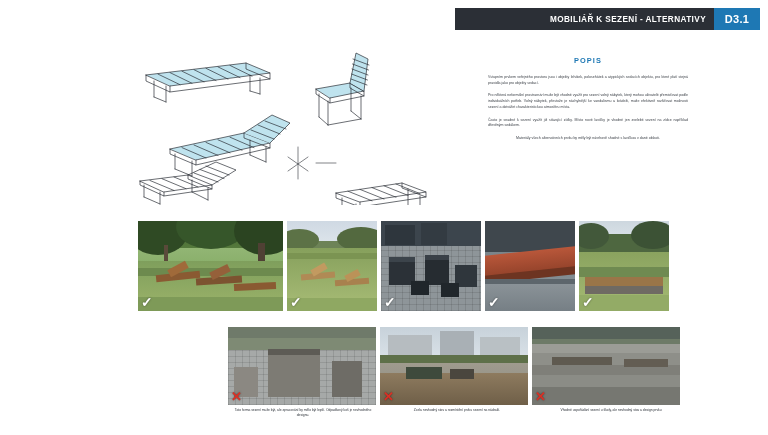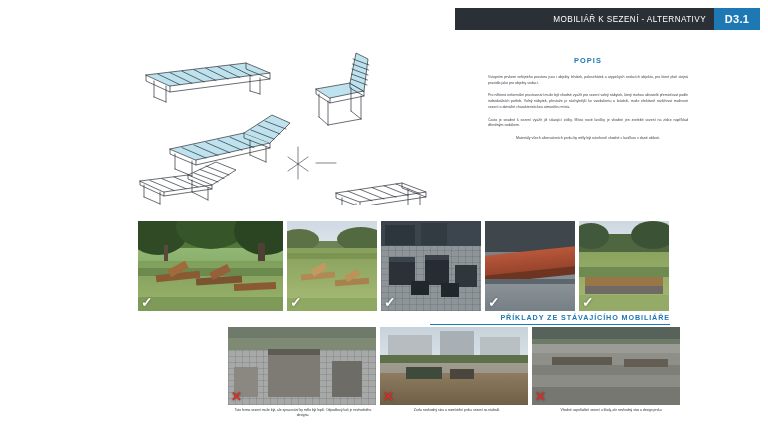--- a/index.html
+++ b/index.html
@@ -29,21 +29,21 @@
     width: 305px; height: 22px;
     background: #2b2f36;
     display: flex;
     align-items: center;
     justify-content: flex-end;
     padding-right: 0;
   }
   .header-title {
     color: #ffffff;
     font-size: 8.2px;
-    font-weight: normal;
+    font-weight: bold;
     letter-spacing: 0.4px;
     padding-right: 8px;
     white-space: nowrap;
     text-align: center;
   }
   .header-code {
     background: #1e78b4;
     color: #ffffff;
     font-size: 11px;
     font-weight: bold;
@@ -326,24 +326,20 @@
         <div class="ground" style="height:66%;background:linear-gradient(#8aa35f,#a6bb74);"></div>
         <div class="rect" style="left:0;top:46px;width:100%;height:10px;background:#6f8a51;"></div>
         <div class="rect" style="left:6px;top:56px;width:78px;height:9px;background:#9a7548;"></div>
         <div class="rect" style="left:6px;top:65px;width:78px;height:8px;background:#6f6a63;"></div>
         <div class="rect" style="left:0;top:82%;width:100%;height:18%;background:#93ab66;"></div>
       </div>
       <span class="mark check">✓</span>
     </div>
   </div>
 
-  <div class="section-title" id="title-existing">
-    <span>PŘÍKLADY ZE STÁVAJÍCÍHO MOBILIÁŘE</span>
-    <span class="rule"></span>
-  </div>
 
   <div class="strip" id="strip-existing">
 
     <div class="photo" style="width:148px;height:78px;">
       <div class="ph-inner">
         <div class="sky" style="height:100%;background:linear-gradient(#9aa0a3,#b3b8ba);"></div>
         <div class="rect" style="left:0;top:0;width:100%;height:30%;background:#6f7a6a;"></div>
         <div class="rect" style="left:0;top:14%;width:100%;height:16%;background:#7e8a74;"></div>
         <div class="ground paving" style="height:70%;background-color:#a6a9a8;"></div>
         <div class="rect" style="left:40px;top:26px;width:52px;height:44px;background:#7d7b74;"></div>

